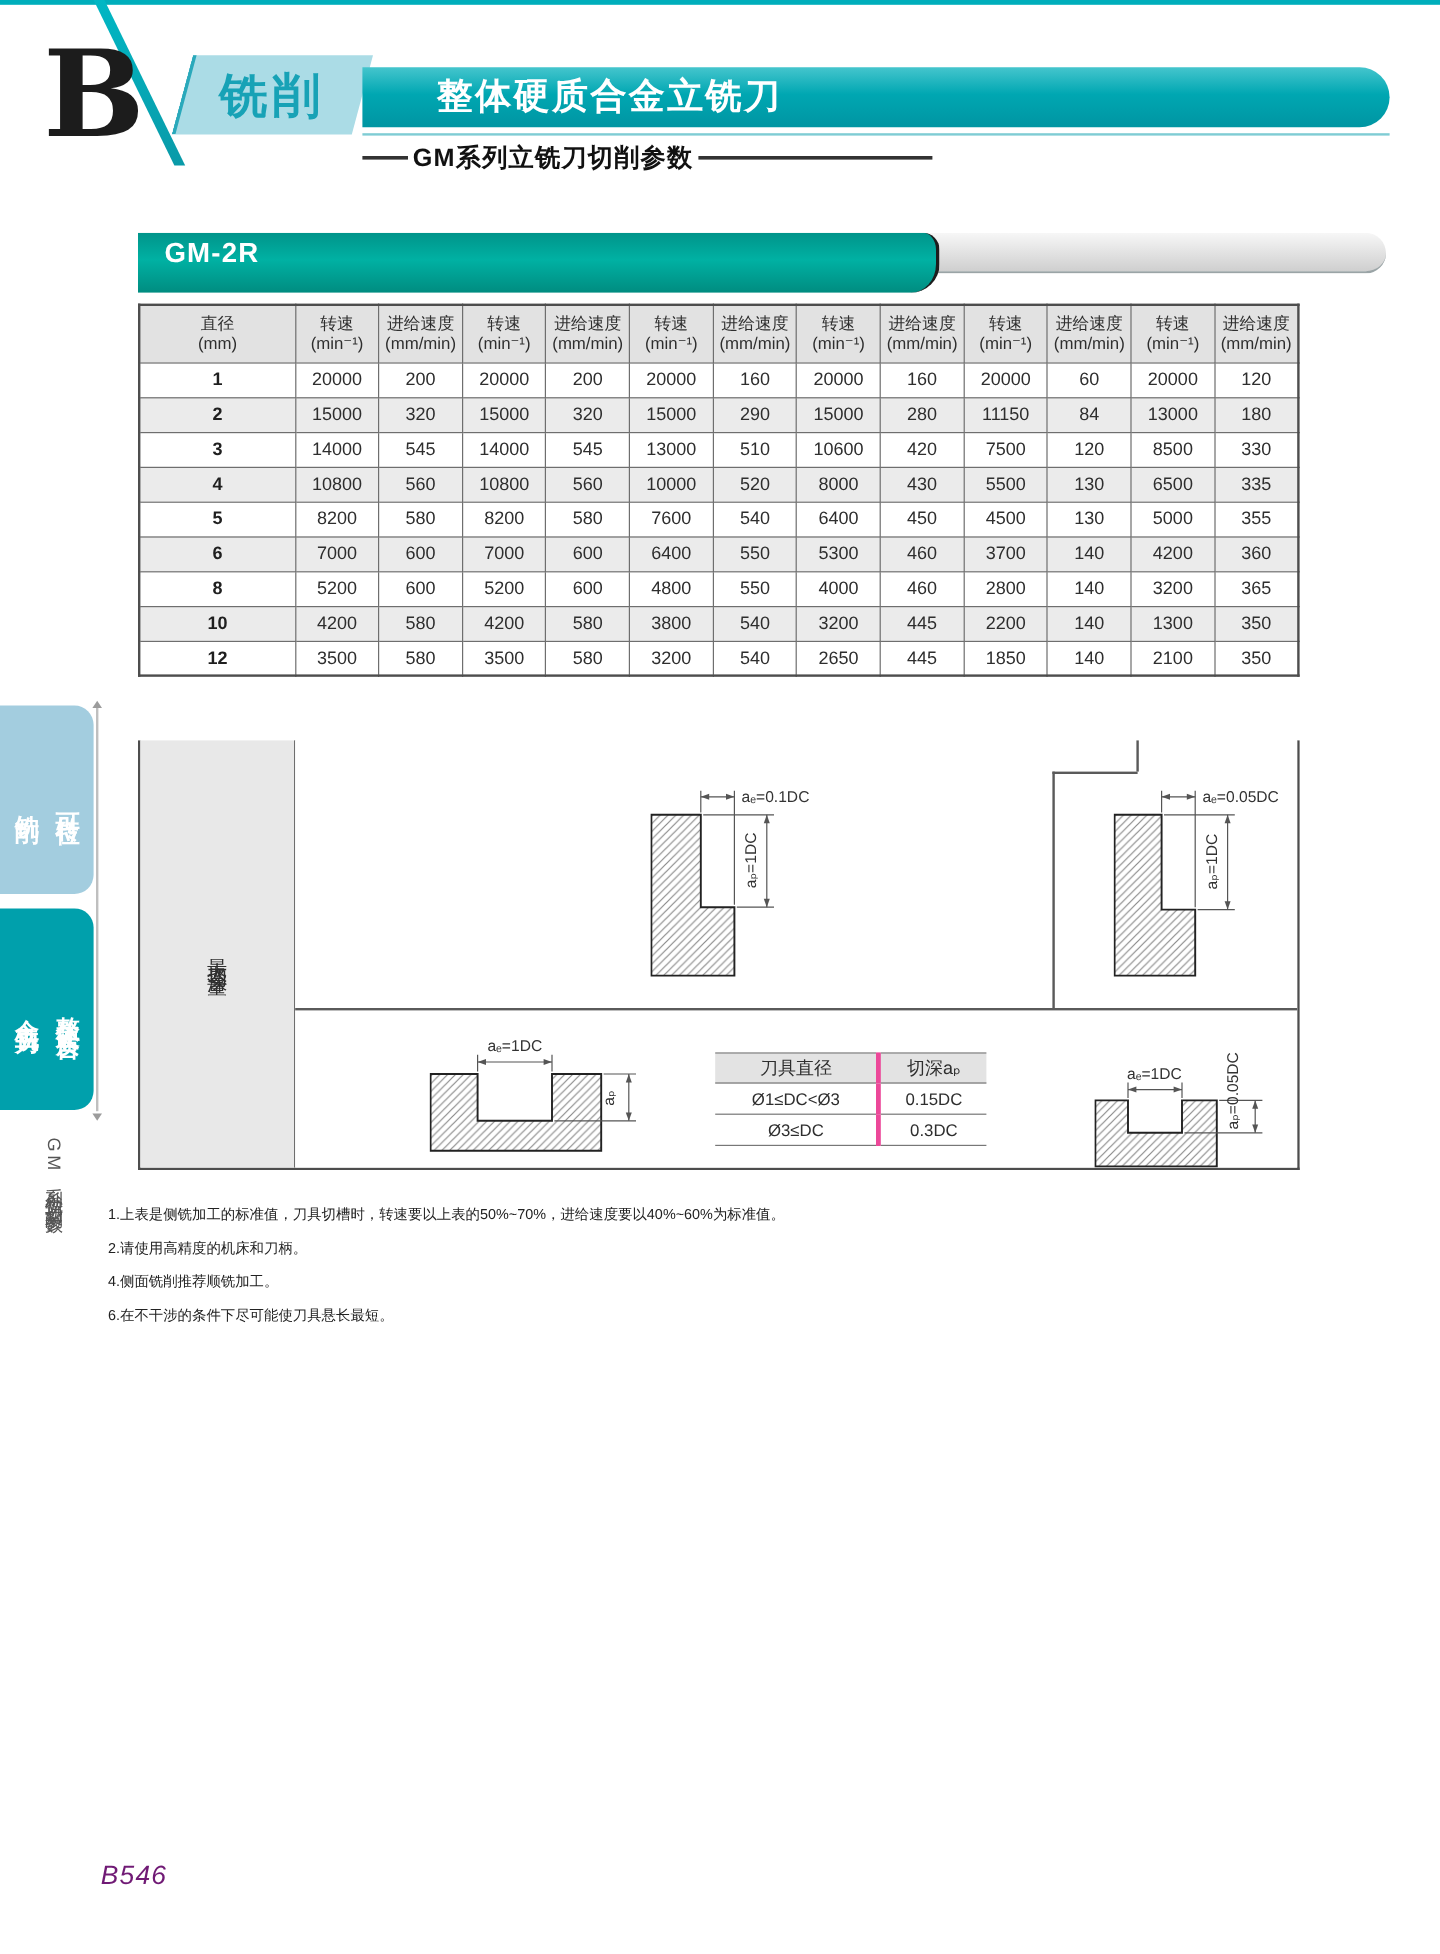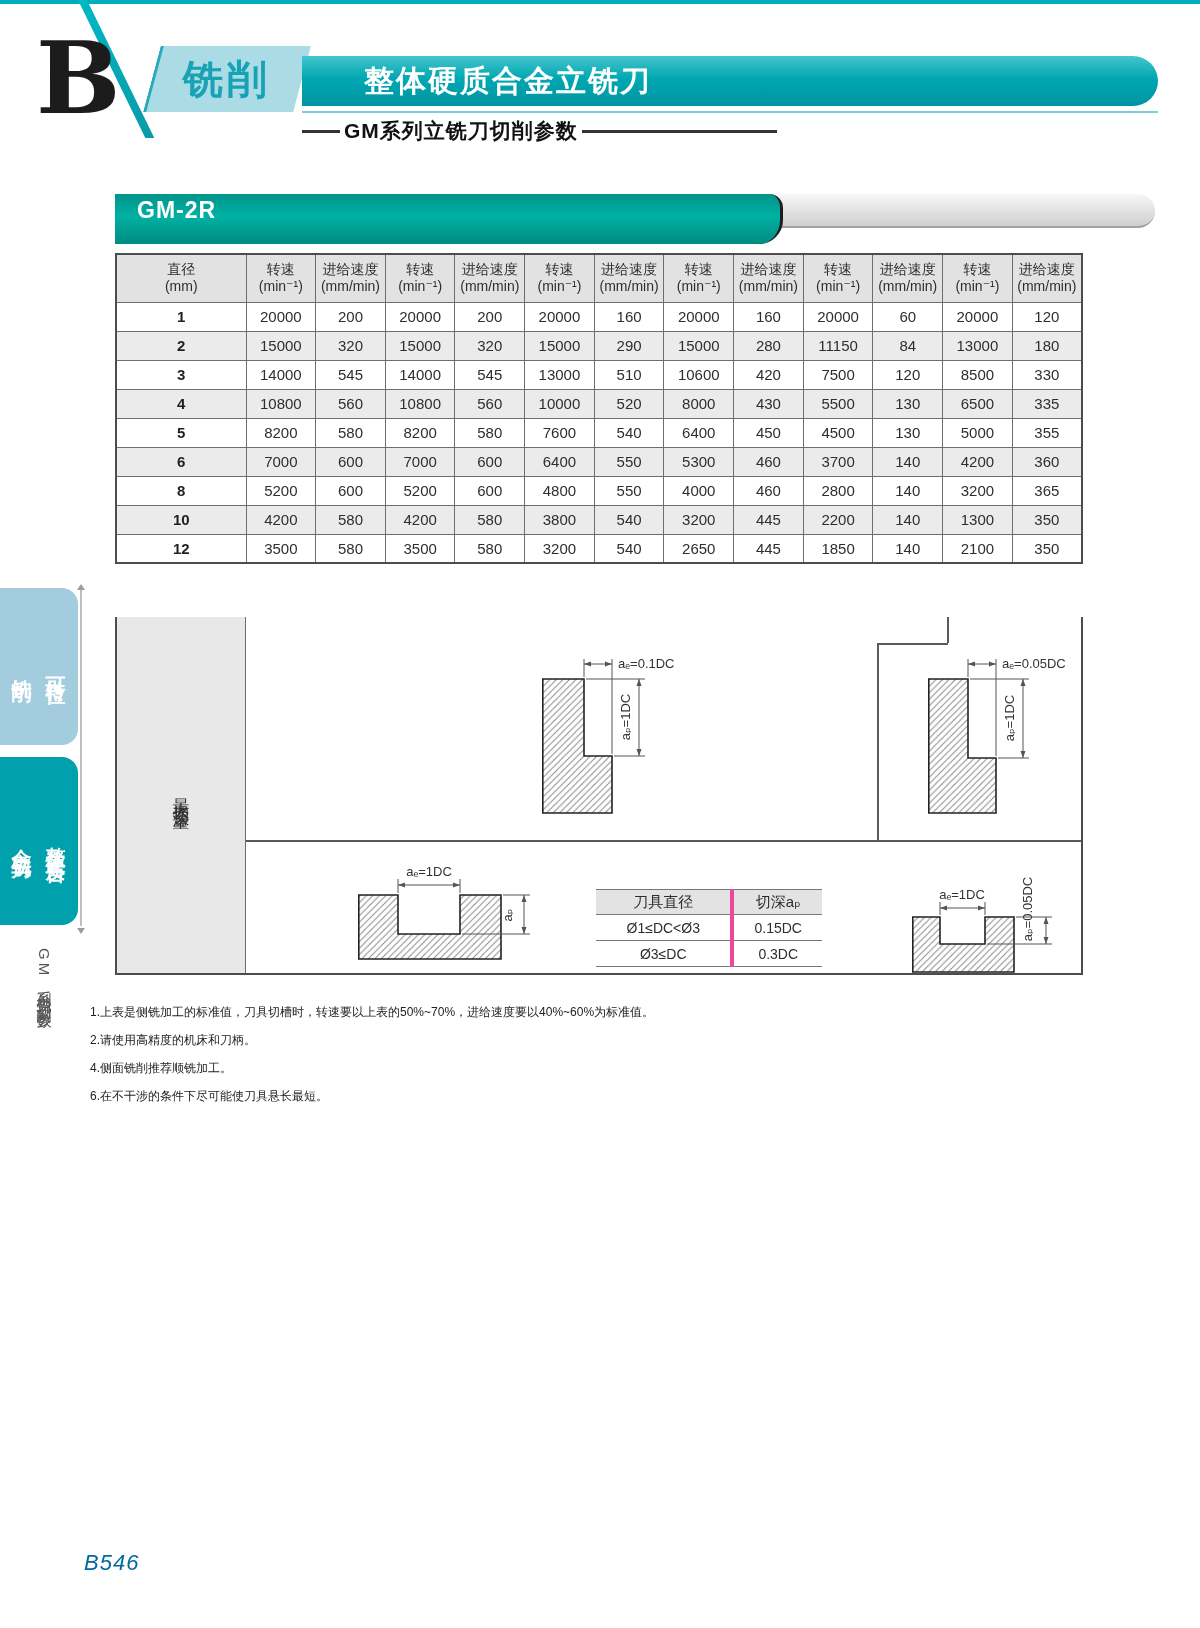--- a/index.html
+++ b/index.html
@@ -49,21 +49,21 @@
 
   
   .depth-box { position:absolute; left:115px; top:617px; width:968px; height:358px;
                border:2px solid #4d4d4d; border-top:none; display:flex; }
   .depth-label { width:129px; background:#e8e8e8; border-right:1px solid #6e6e6e;
                  display:flex; align-items:center; justify-content:center; }
   .depth-label span { writing-mode:vertical-rl; font-size:17px; color:#2e2e2e; letter-spacing:4px; }
   .depth-canvas { position:relative; flex:1; background:#fff; }
   .seg { position:absolute; background:#5a5a5a; }
   .diag { position:absolute; }
-  .mini-table { position:absolute; left:350px; top:272px; width:226px; border-collapse:collapse; }
+  .mini-table { position:absolute; left:350px; top:260px; width:226px; border-collapse:collapse; }
   .mini-table th, .mini-table td { border-top:1.5px solid #777; text-align:center; font-size:14px; color:#2e2e2e; }
   .mini-table tr:last-child td { border-bottom:1.5px solid #777; }
   .mini-table th { background:#e3e3e3; height:25px; font-weight:normal; font-size:15px; }
   .mini-table td { height:26px; }
   .mini-table .c2 { border-left:4px solid #ec4899;margin-left:48px; }
 
   
   .notes { position:absolute; left:90px; top:998px; width:1010px; font-size:12px; color:#222; }
   .notes div { line-height:28px; }
 
@@ -74,21 +74,21 @@
                   color:#fff; letter-spacing:4px; line-height:1.7; text-align:center; }
   .tab1 { top:588px; height:157px; background:#a3cddf; }
   .tab2 { top:757px; height:168px; background:#00a0ac; }
   .side-rule { position:absolute; left:80px; top:590px; width:2px; height:336px; background:#bfbfbf; }
   .side-rule-cap { position:absolute; left:77px; width:0; height:0; border-left:4px solid transparent; border-right:4px solid transparent; }
   .cap-top { top:584px; border-bottom:6px solid #9c9c9c; }
   .cap-bot { top:928px; border-top:6px solid #9c9c9c; }
   .side-caption { position:absolute; left:34px; top:948px; writing-mode:vertical-rl;
                   font-size:15px; color:#555; letter-spacing:3px; }
 
-  .page-number { position:absolute; left:84px; top:1550px; font-style:italic; font-size:22px; color:#0369a1; letter-spacing:1px; }
+  .page-number { position:absolute; left:84px; top:1550px; font-style:italic; font-size:22px; color:#701a75; letter-spacing:1px; }
 
   svg text { font-family:"Liberation Sans","DejaVu Sans",sans-serif; font-size:13px; fill:#333; }
 </style>
 </head>
 <body>
 
 <div class="page">
 
   <div class="topline"></div>
   <div class="diag-stripe"></div>

